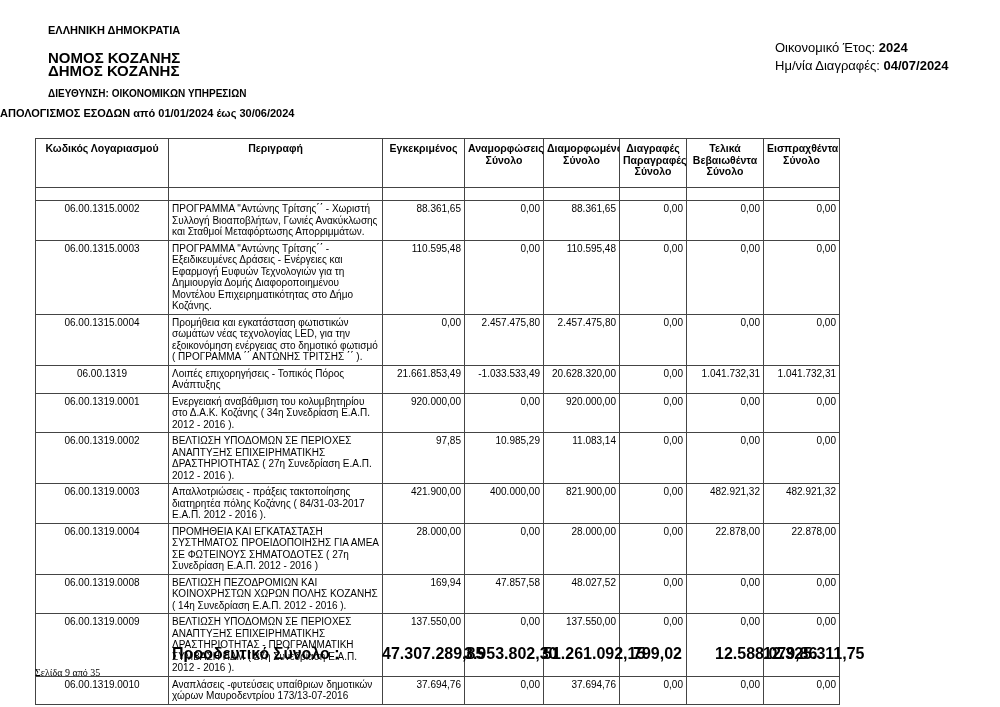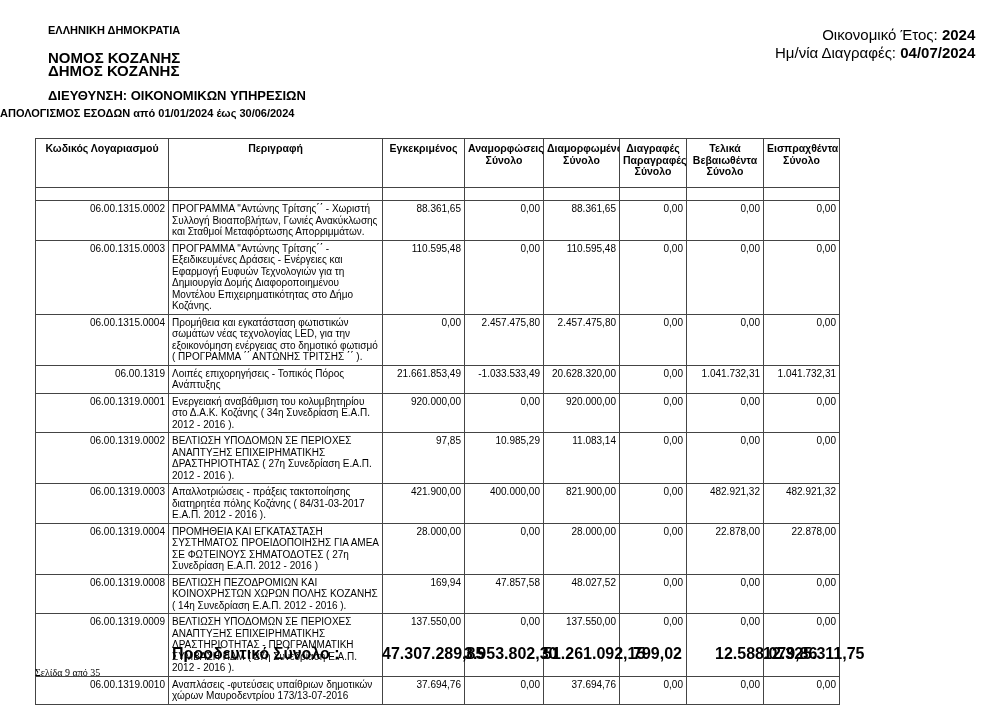--- a/index.html
+++ b/index.html
@@ -5,23 +5,23 @@
   html,body{margin:0;padding:0;background:#fff;}
   body{
     width:1000px;height:707px;position:relative;
     font-family:"Liberation Sans", sans-serif;color:#000;
     -webkit-font-smoothing:antialiased;
   }
   .abs{position:absolute;}
   
   .org1{top:24px;left:48px;font-size:11px;font-weight:bold;}
   .org23{top:51px;left:48px;font-size:15px;font-weight:bold;line-height:13px;}
-  .org4{top:88px;left:48px;font-size:13px;font-weight:bold;}
-  
-  .meta{top:26px;left:775px;font-size:15px;line-height:18px;text-align:right;}
+  .org4{top:88px;left:48px;font-size:10px;font-weight:bold;}
+  
+  .meta{top:39px;left:775px;font-size:13px;line-height:18px;}
   .meta .row{white-space:nowrap;}
   .meta .lbl{display:inline-block;min-width:98px;font-weight:normal;}
   .meta .val{font-weight:bold;}
   
   .title{top:107px;left:0;width:980px;text-align:left;font-size:11px;font-weight:bold;}
   
   table.rep{
     position:absolute;top:138px;left:35px;
     border-collapse:collapse;table-layout:fixed;width:804px;
     font-size:10px;
@@ -30,21 +30,21 @@
     border:1px solid #444;
     vertical-align:top;
     padding:2px 3px;
     line-height:11.5px;
     overflow:hidden;
   }
   table.rep th{
     font-size:10.5px;font-weight:bold;text-align:center;
     height:42px;padding-top:4px;
   }
-  td.code{text-align:right;padding-left:4px;white-space:nowrap;}
+  td.code{text-align:center;padding-left:4px;white-space:nowrap;}
   td.desc{text-align:left;}
   td.num{text-align:right;padding-right:4px;white-space:nowrap;}
   tr.empty td{height:12px;padding:0;}
   
   .totals{
     top:648px;left:35px;width:804px;display:flex;
     font-size:16px;font-weight:bold;line-height:12px;
   }
   .totals .c0{width:133px;}
   .totals .c1{width:214px;text-align:left;padding-left:4px;box-sizing:border-box;}

